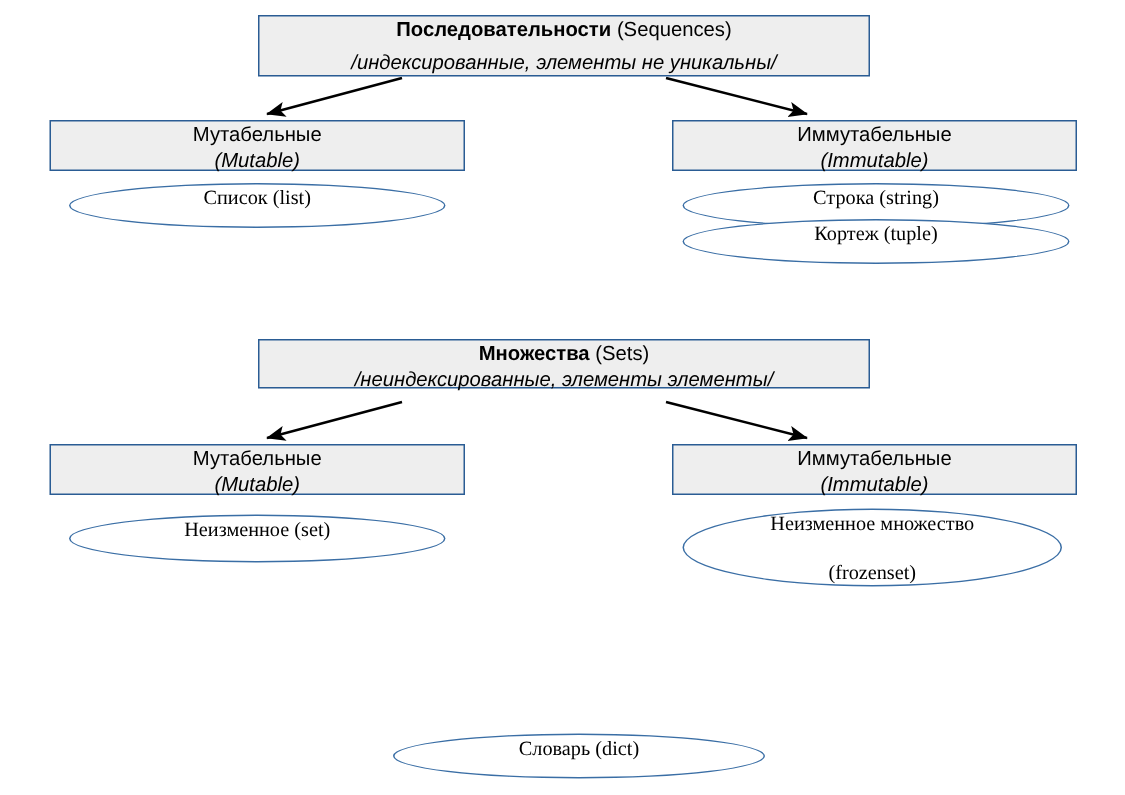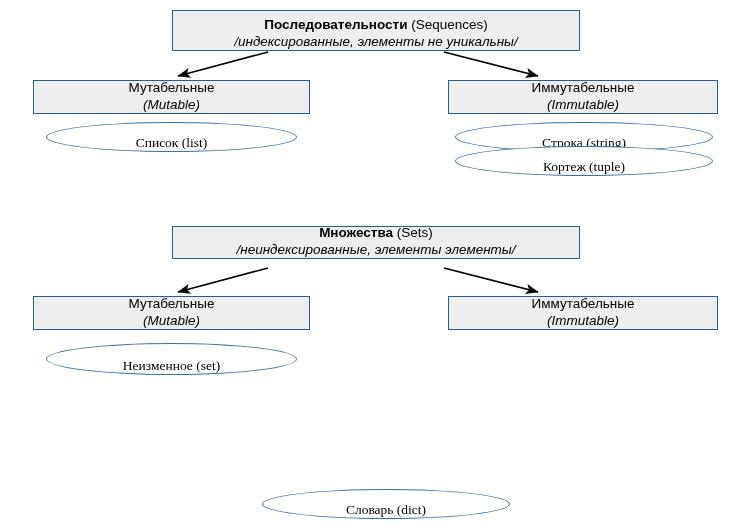--- a/index.html
+++ b/index.html
@@ -19,21 +19,21 @@
     left: 0; top: 0;
     width: 750px;
     height: 530px;
   }
   .node {
     position: absolute;
     box-sizing: border-box;
     display: flex;
     flex-direction: column;
     align-items: center;
-    justify-content: flex-end;
+    justify-content: space-between;
     text-align: center;
     color: #000000;
   }
   .rect {
     background: #eeeeee;
     border: 1.5px solid #2a5c94;
     font-size: 13.5px;
     line-height: 17px;
   }
   .rect .l1 { white-space: nowrap; }
@@ -121,19 +121,23 @@
 
   <div class="node ellipse" style="left:46px; top:343px; width:251px; height:32px;">
     <div class="l1">Неизменное (set)</div>
   </div>
 
   <div class="node rect" style="left:448px; top:296px; width:270px; height:34px;">
     <div class="l1">Иммутабельные</div>
     <div class="l2">(Immutable)</div>
   </div>
 
+  <div class="node ellipse" style="left:455px; top:339px; width:253px; height:52px;">
+    <div class="l1">Неизменное множество</div>
+    <div class="l2">(frozenset)</div>
+  </div>
 
 
   <div class="node ellipse" style="left:262px; top:489px; width:248px; height:30px;">
     <div class="l1">Словарь (dict)</div>
   </div>
 
 </div>
 
 </body></html>

